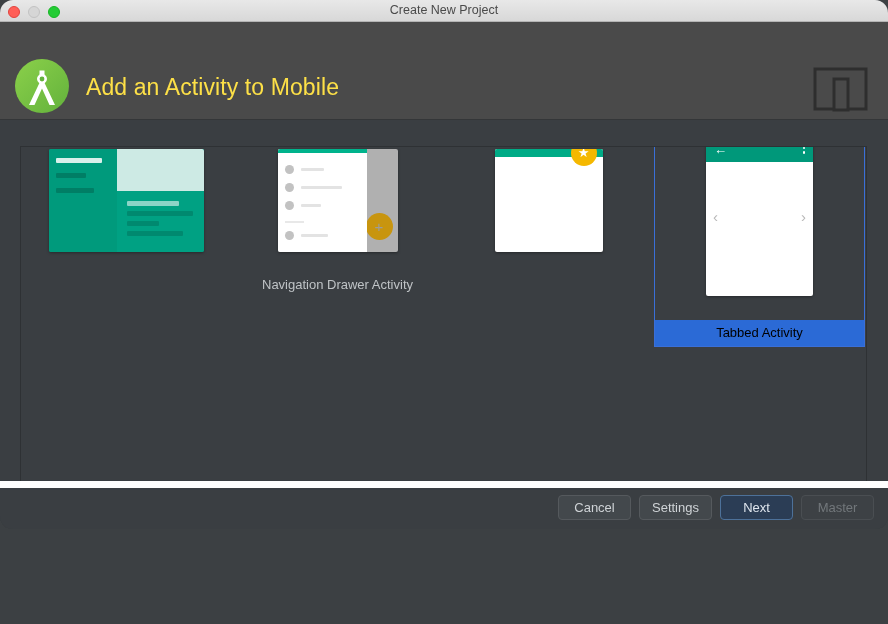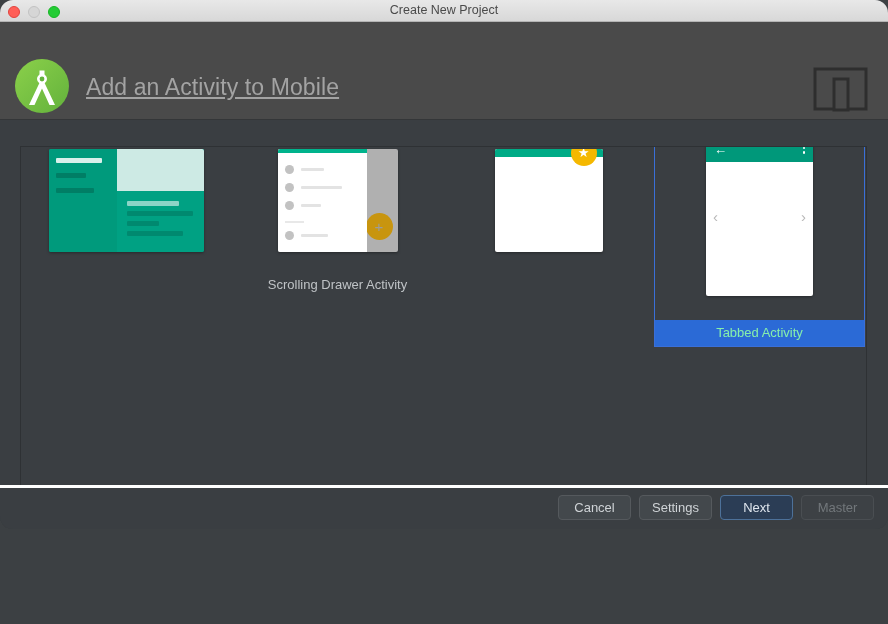--- a/index.html
+++ b/index.html
@@ -71,23 +71,22 @@
     top: 35px;
     width: 58px;
     height: 58px;
   }
   .logo svg { display: block; }
   .header-title {
     position: absolute;
     left: 86px;
     top: 52px;
     font-size: 23px;
-    color: #a3a3a3;
+    color: #fde047;
     letter-spacing: 0.1px;
-    text-decoration: underline;
   }
   .device-icon {
     position: absolute;
     right: 20px;
     top: 45px;
     width: 55px;
     height: 46px;
   }
 
   
@@ -139,21 +138,21 @@
     text-align: center;
     width: 100%;
     padding: 3px 0 0 0;
     box-sizing: border-box;
   }
   .cell.selected {
     border: 1px solid #3a6fd8;
   }
   .cell.selected .tmpl-label {
     background: #2b6ad6;
-    color: #86efac;
+    color: #000000;
     padding: 5px 0 6px 0;
     position: absolute;
     left: 0;
     bottom: 0;
     width: 100%;
   }
 
   
   .card {
     position: relative;
@@ -237,21 +236,21 @@
   .tb .chev.l { left: 7px; }
   .tb .chev.r { right: 7px; }
 
   
   .footer {
     position: absolute;
     left: 0; bottom: 0;
     width: 100%;
     height: 41px;
     background: #3a3e42;
-    border-top: 3px solid #ffffff;
+    border-top: 7px solid #ffffff;
   }
   .btnrow {
     position: absolute;
     right: 14px;
     top: 7px;
     display: flex;
     gap: 8px;
   }
   .btn {
     min-width: 73px;
@@ -357,21 +356,21 @@
                   <span class="dot"></span>
                   <span class="ln" style="width:20px;"></span>
                 </div>
               <div class="divider" style="top:72px;"></div>
               <div class="row" style="top:82px;">
                   <span class="dot"></span>
                   <span class="ln" style="width:27px;"></span>
                 </div>
             </div>
           </div>
-          <div class="tmpl-label">Scrolling Drawer Activity</div>
+          <div class="tmpl-label">Navigation Drawer Activity</div>
         </div>
 
         <div class="cell">
           <div class="thumb-wrap">
             <div class="card sc">
               <div class="topbar"></div>
               <div class="fab">★</div>
             </div>
           </div>
         </div>

